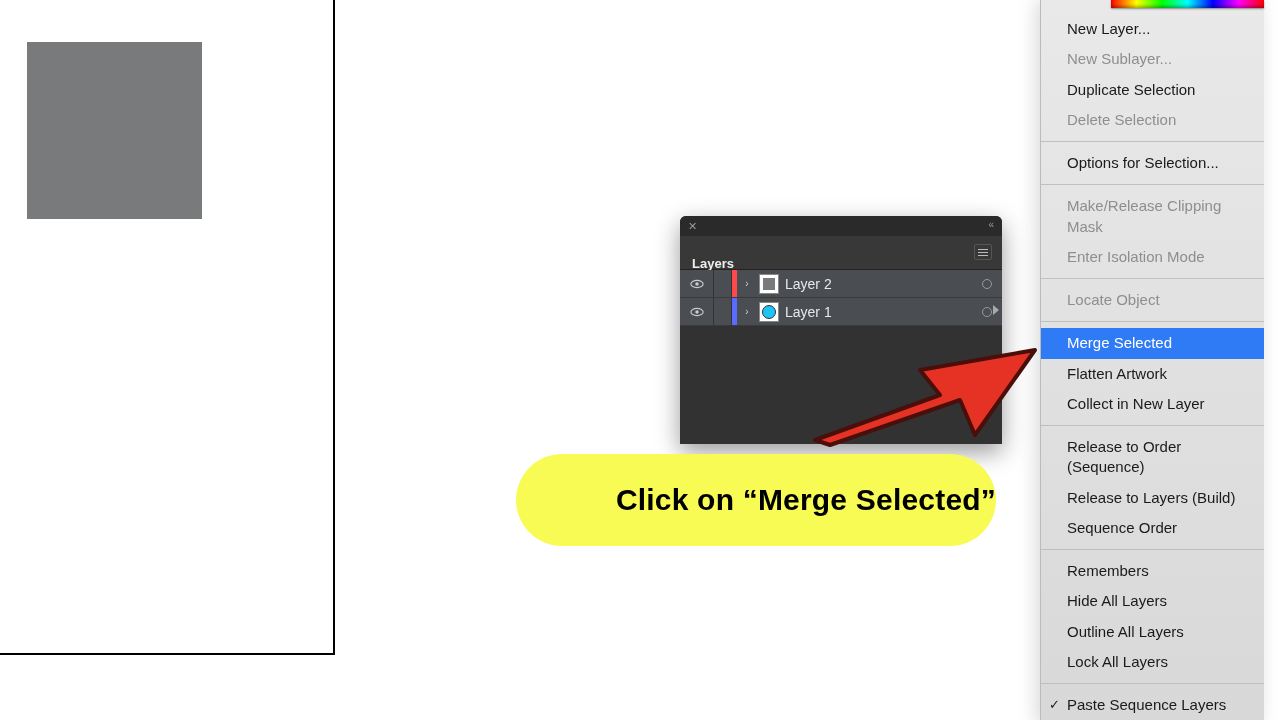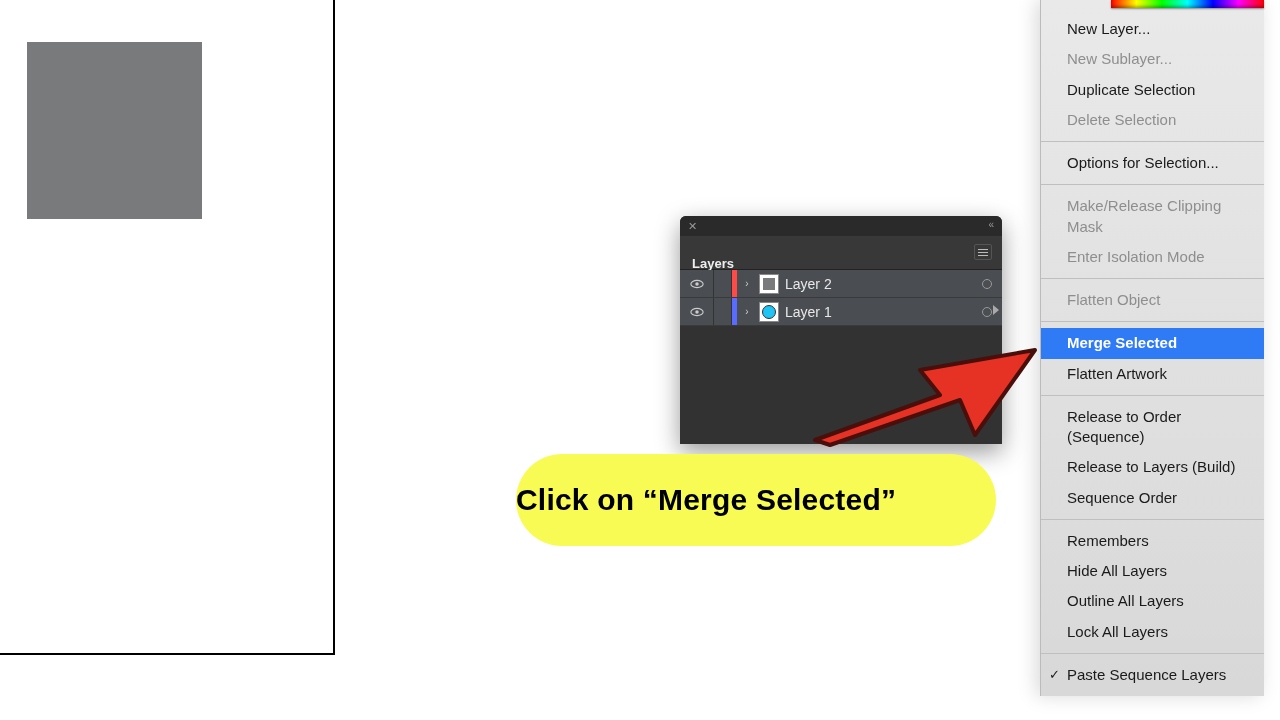--- a/index.html
+++ b/index.html
@@ -37,25 +37,25 @@
   .sel-mark { position:absolute; right:3px; top:7px; width:0; height:0; border-left:6px solid #aaa; border-top:5px solid transparent; border-bottom:5px solid transparent; }
   
   
   .context-menu { position: absolute; right: 16px; top: 0; width: 224px; background: linear-gradient(#e9e9e9,#d8d8d8); border-left: 1px solid #bbb; box-shadow: -4px 0 18px rgba(0,0,0,.15); font-size: 15px; color: #1a1a1a; }
   .rainbow { height: 8px; background: linear-gradient(90deg,#ff0000,#ffff00,#00ff00,#00ffff,#0000ff,#ff00ff,#ff0000); margin-left: 70px; box-shadow: inset 0 -2px 3px rgba(0,0,0,.3), 0 1px 2px rgba(0,0,0,.4); }
   .menu-section { padding: 6px 0; border-bottom: 1px solid #bfbfbf; }
   .menu-section:last-child { border-bottom: none; }
   .menu-item { padding: 5px 14px 5px 26px; cursor: default; position: relative; line-height: 1.35; }
   .menu-item.enabled { color: #1a1a1a; cursor: pointer; }
   .menu-item.disabled { color: #8e8e8e; }
-  .menu-item.highlighted { background: #2f7bf5; color: #fff; font-weight: bold; }
+  .menu-item.highlighted { background: #2f7bf5; color: #fff; }
   .menu-item .check { position:absolute; left:8px; top:6px; font-size:13px; }
   
   
-  .callout { position: absolute; left: 516px; top: 454px; width: 480px; height: 92px; background: #f8fb54; border-radius: 46px; display:flex; align-items:center; justify-content:flex-start; }
+  .callout { position: absolute; left: 516px; top: 454px; width: 480px; height: 92px; background: #f8fb54; border-radius: 46px; display:flex; align-items:center; justify-content:flex-end; }
   .callout-text { font-size: 30px; font-weight: 700; color: #000; letter-spacing: 0.2px; }
   
   
   .arrow-svg { position:absolute; left: 810px; top: 280px; width: 230px; height: 170px; pointer-events:none; }
 </style>
 </head>
 <body>
 
 <div class="canvas-area">
   <div class="gray-rect"></div>
@@ -138,26 +138,27 @@
   <div class="menu-section">
     <div class="menu-item enabled">Options for Selection...</div>
   </div>
 
   <div class="menu-section">
     <div class="menu-item disabled">Make/Release Clipping Mask</div>
     <div class="menu-item disabled">Enter Isolation Mode</div>
   </div>
 
   <div class="menu-section">
-    <div class="menu-item disabled">Flatten Object</div>
+    <div class="menu-item disabled">Locate Object</div>
   </div>
 
   <div class="menu-section">
     <div class="menu-item enabled highlighted">Merge Selected</div>
     <div class="menu-item enabled">Flatten Artwork</div>
+    <div class="menu-item enabled">Collect in New Layer</div>
   </div>
 
   <div class="menu-section">
     <div class="menu-item enabled">Release to Order (Sequence)</div>
     <div class="menu-item enabled">Release to Layers (Build)</div>
     <div class="menu-item enabled">Sequence Order</div>
   </div>
 
   <div class="menu-section">
     <div class="menu-item enabled">Remembers</div>

